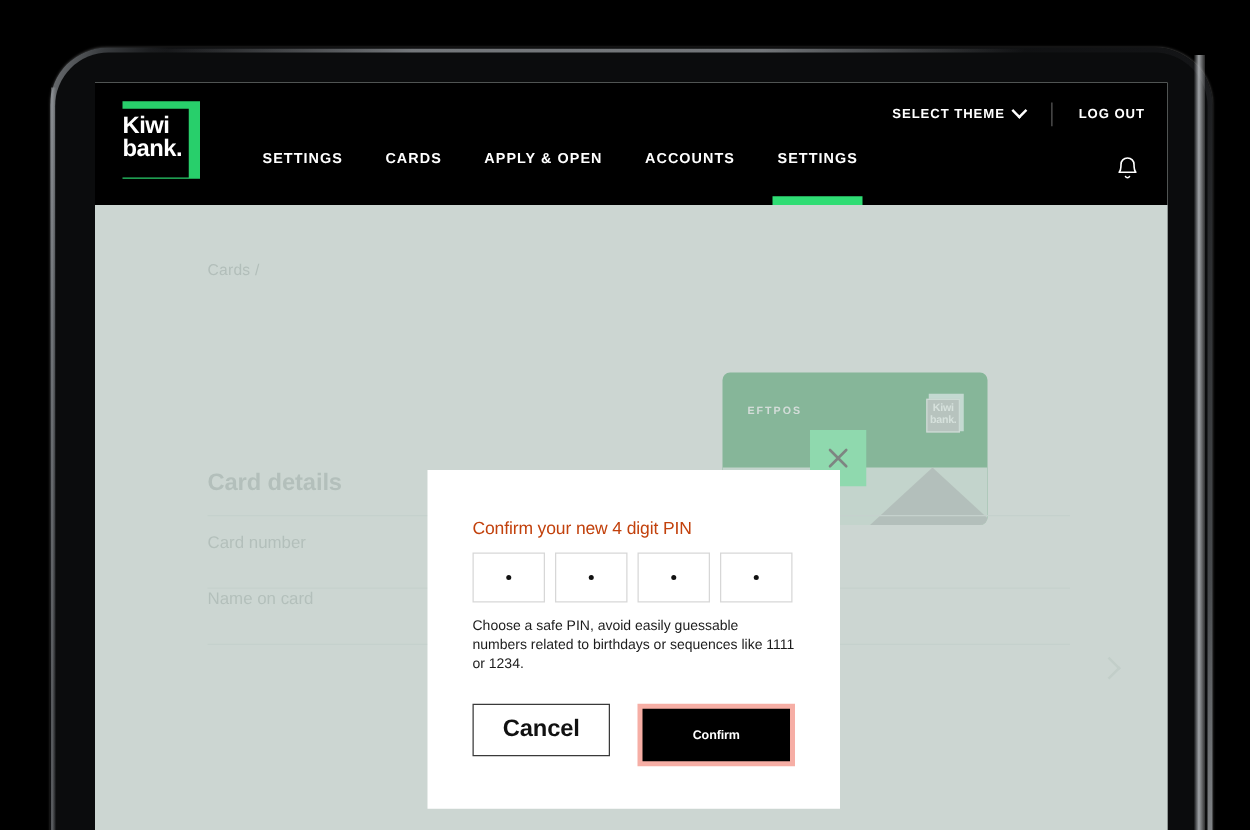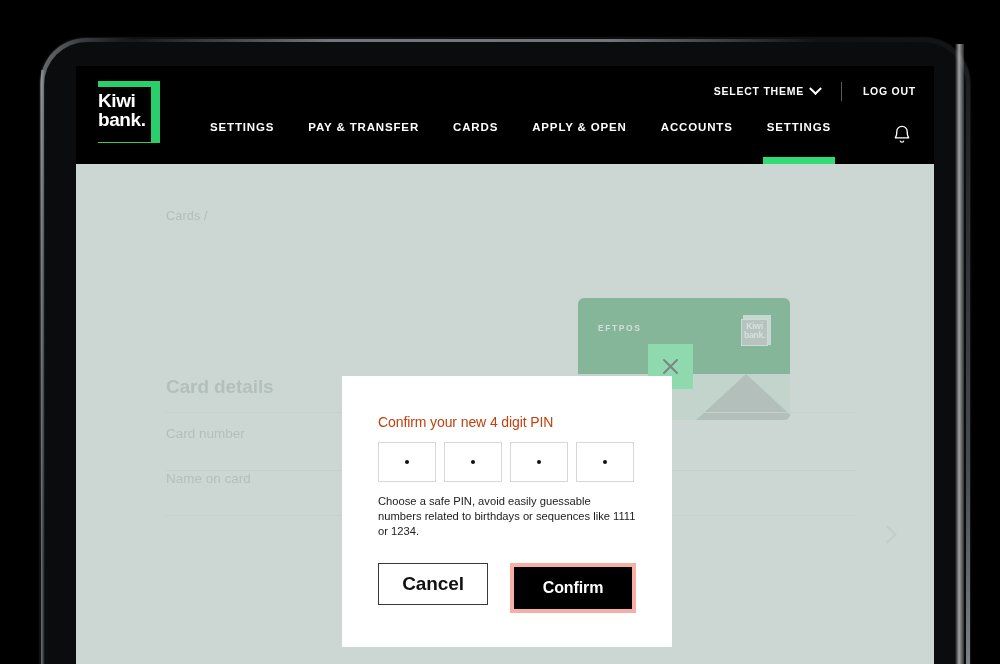--- a/index.html
+++ b/index.html
@@ -382,21 +382,21 @@
   .btn-confirm-wrap {
     padding: 4px;
     background: #f6aea5;
     display: inline-block;
   }
   .btn-confirm {
     width: 118px; height: 42px;
     background: #000000;
     border: none;
     font-family: "Liberation Sans", sans-serif;
-    font-size: 16px;
+    font-size: 10px;
     font-weight: 700;
     color: #ffffff;
     cursor: pointer;
     letter-spacing: -0.1px;
     display: block;
   }
 </style>
 </head>
 <body>
 
@@ -425,23 +425,20 @@
         </div>
         <div class="util-divider"></div>
         <div class="utility-item">
           <span>LOG OUT</span>
         </div>
       </div>
 
       <div class="nav">
         <div class="nav-item">
           <span>SETTINGS</span>
-        </div>
-        <div class="nav-item">
-          <span>PAY &amp; TRANSFER</span>
         </div>
         <div class="nav-item">
           <span>CARDS</span>
         </div>
         <div class="nav-item">
           <span>APPLY &amp; OPEN</span>
         </div>
         <div class="nav-item">
           <span>ACCOUNTS</span>
         </div>

